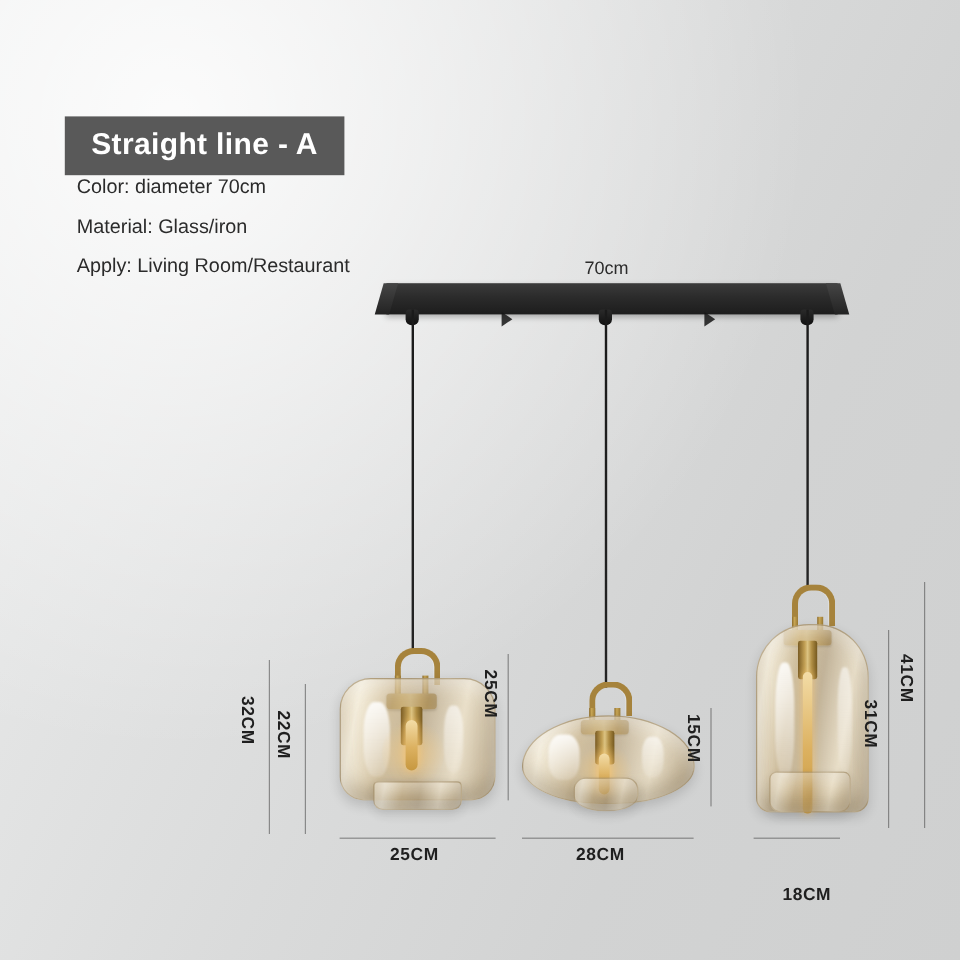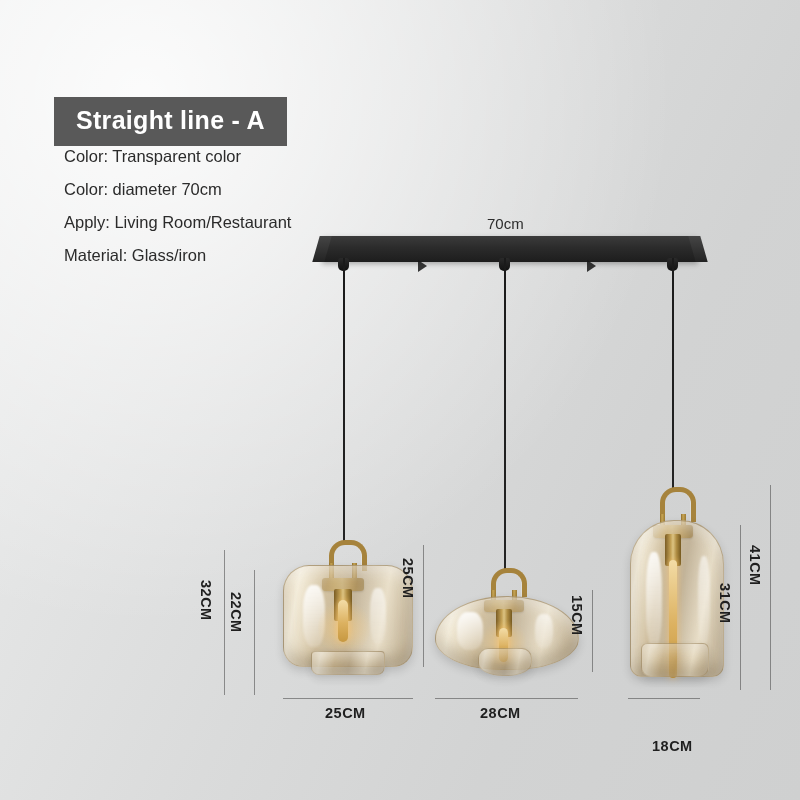--- a/index.html
+++ b/index.html
@@ -148,24 +148,23 @@
   }
 </style>
 </head>
 <body>
 
 <div id="stage">
 
   <div id="title-badge">Straight line - A</div>
 
   <div id="spec-list">
-    <div class="spec-line">Color: Transparent color</div>
     <div class="spec-line">Color: diameter 70cm</div>
+    <div class="spec-line">Material: Glass/iron</div>
     <div class="spec-line">Apply: Living Room/Restaurant</div>
-    <div class="spec-line">Material: Glass/iron</div>
   </div>
 
   <div id="plate-label">70cm</div>
   <div id="ceiling-plate">
     <div class="cord-nozzle" style="left:16px;"></div>
     <div class="cord-nozzle" style="left:177px;"></div>
     <div class="cord-nozzle" style="left:345px;"></div>
     <div class="plate-screw" style="left:96px;"></div>
     <div class="plate-screw" style="left:265px;"></div>
   </div>

